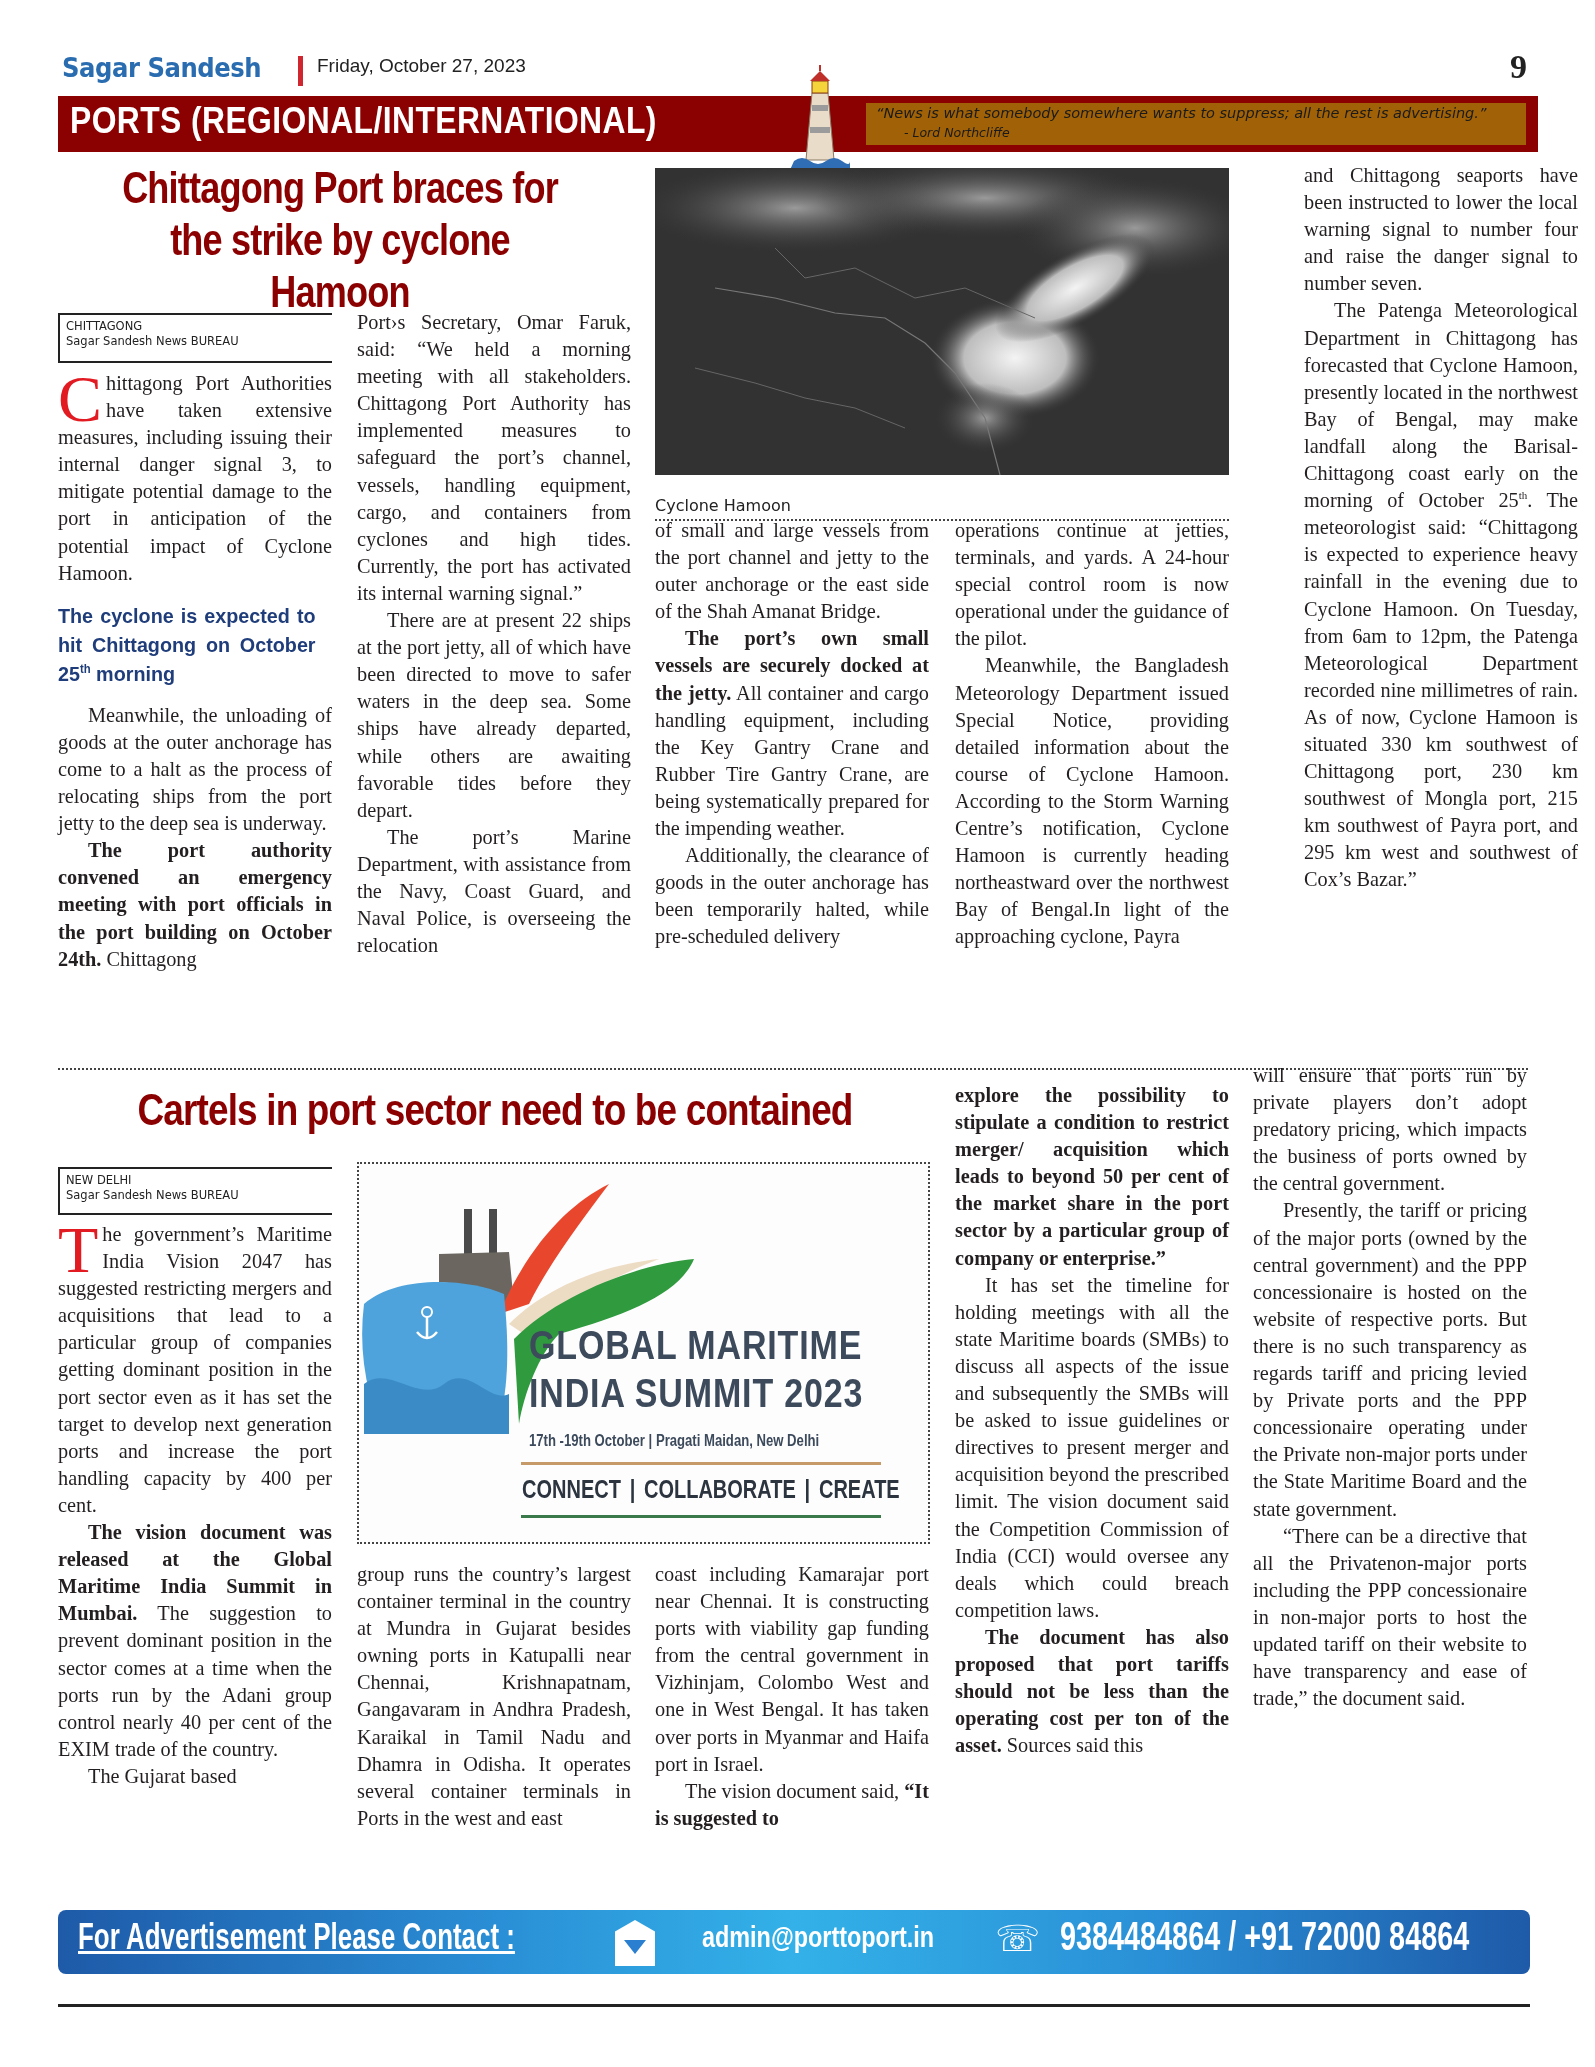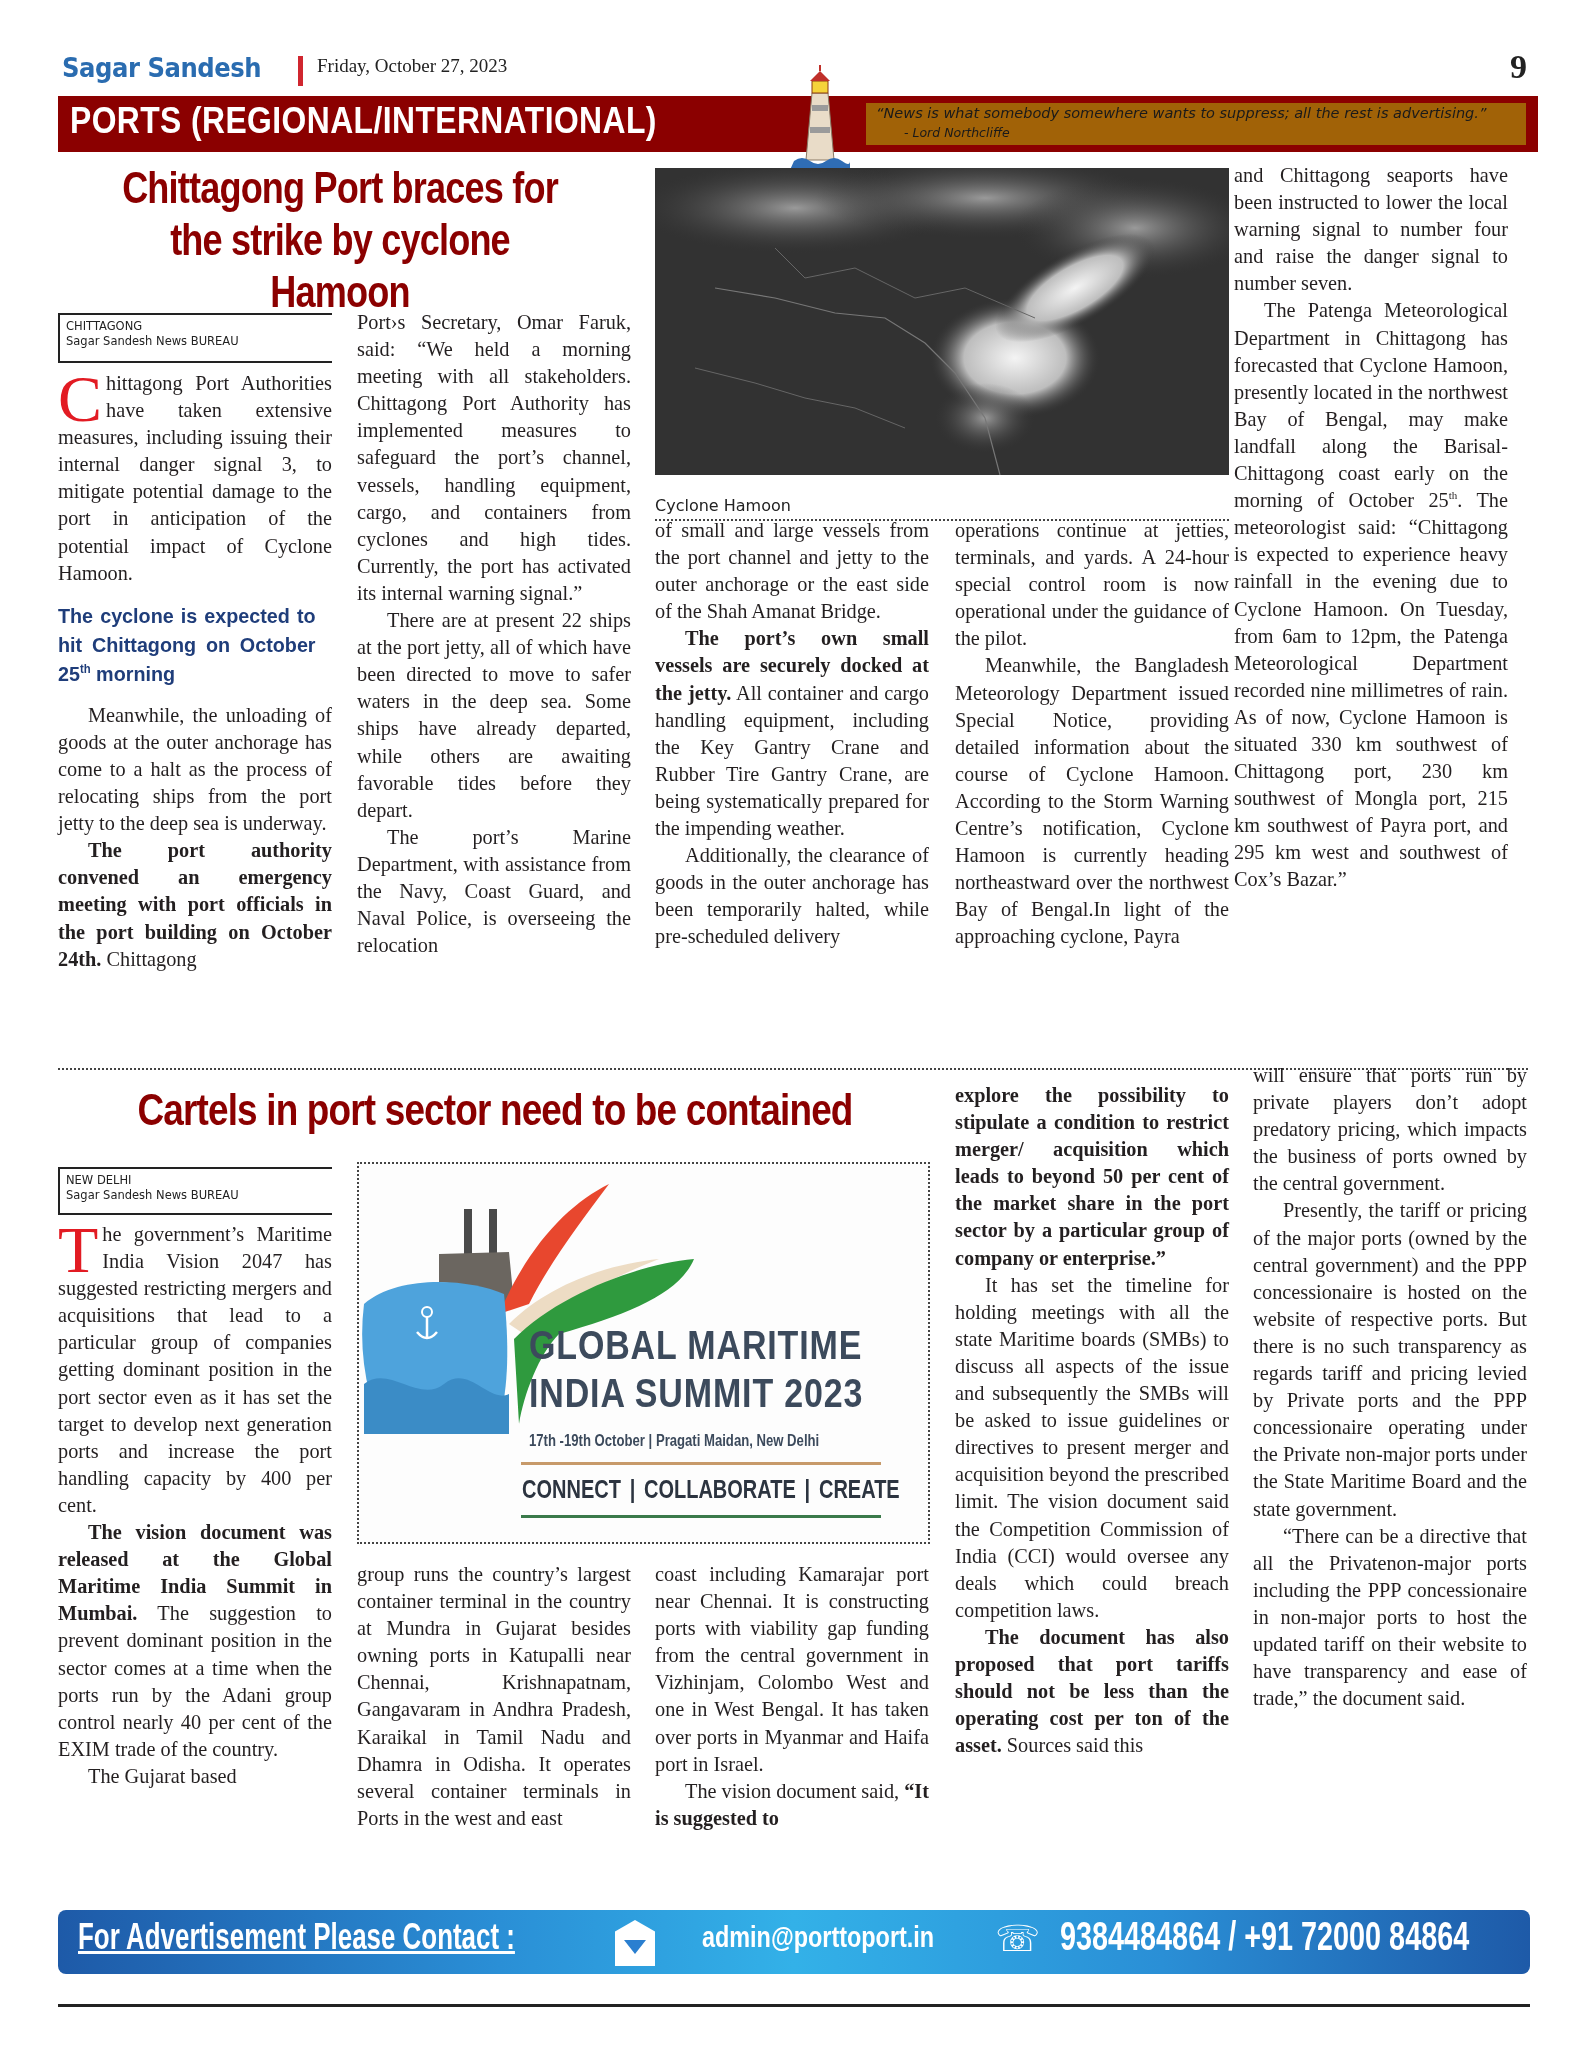--- a/index.html
+++ b/index.html
@@ -3,21 +3,21 @@
   <meta charset="utf-8">
   <style>
     * { box-sizing: border-box; margin: 0; padding: 0; }
     html, body { width: 1595px; height: 2067px; background: #ffffff; overflow: hidden; }
     body { position: relative; font-family: "Liberation Serif", "DejaVu Serif", serif; color: #231f20; }
     .abs { position: absolute; }
 
     
     .brand { left: 62px; top: 52px; font-family: "DejaVu Sans", sans-serif; font-weight: bold; font-size: 27px; color: #2a6cb0; letter-spacing: -0.5px; transform: scaleX(0.9); transform-origin: left; }
     .brand-sep { left: 298px; top: 56px; width: 5px; height: 30px; background: #d0262f; }
-    .date { left: 317px; top: 55px; font-family: Liberation Serif, serif; font-size: 19px; color: #222; }
+    .date { left: 317px; top: 55px; font-family: Liberation Sans, sans-serif; font-size: 19px; color: #222; }
     .page-num { left: 1510px; top: 48px; font-family: "Liberation Serif", serif; font-weight: bold; font-size: 34px; color: #222; }
 
     .section-bar { left: 58px; top: 96px; width: 1480px; height: 56px; background: #8b0000; }
     .section-title { left: 70px; top: 100px; font-family: "Liberation Sans", sans-serif; font-weight: bold; font-size: 37px; color: #ffffff; letter-spacing: 0.5px; transform: scaleX(0.86); transform-origin: left; white-space: nowrap; }
     .quote-box { left: 865px; top: 102px; width: 662px; height: 44px; background: #a16207; border: 1px solid #8b0000; padding: 1px 8px 0 10px; }
     .quote-text { font-family: "DejaVu Sans", sans-serif; font-style: italic; font-size: 14.5px; line-height: 19px; color: #1a1a1a; }
     .quote-attr { margin-left: 28px; font-size: 12.5px; }
 
     
     .lighthouse { left: 790px; top: 65px; width: 60px; height: 105px; }
@@ -40,21 +40,21 @@
     .dropcap { float: left; font-size: 66px; line-height: 50px; color: #e21b23; margin: 4px 4px 0 0; font-family: "Liberation Serif", serif; }
     .subhead { font-family: "Liberation Sans", sans-serif; font-weight: bold; color: #1f3d7a; font-size: 21px; line-height: 29px; margin: 14px 0 14px 0; text-indent: 0; transform: scaleX(0.94); transform-origin: left; }
     .subhead sup { font-size: 12px; }
     sup { font-size: 11px; line-height: 0; }
 
     
     .a1c1 { left: 58px; top: 370px; width: 274px; }
     .a1c2 { left: 357px; top: 309px; width: 274px; }
     .a1c3 { left: 655px; top: 517px; width: 274px; }
     .a1c4 { left: 955px; top: 517px; width: 274px; }
-    .a1c5 { left: 1234px; top: 162px; width: 274px; }
+    .a1c5 { left: 1304px; top: 162px; width: 274px; }
 
     
     .sat { left: 655px; top: 168px; width: 574px; height: 307px; background: #2a2a2a; overflow: hidden; }
     .caption { left: 655px; top: 496px; width: 574px; font-family: "DejaVu Sans", sans-serif; font-size: 16px; color: #222; padding-bottom: 4px; border-bottom: 2px dotted #444; }
 
     
     .divider { left: 58px; top: 1068px; width: 1470px; border-top: 2px dotted #444; }
 
     
     .a2c1 { left: 58px; top: 1221px; width: 274px; }

